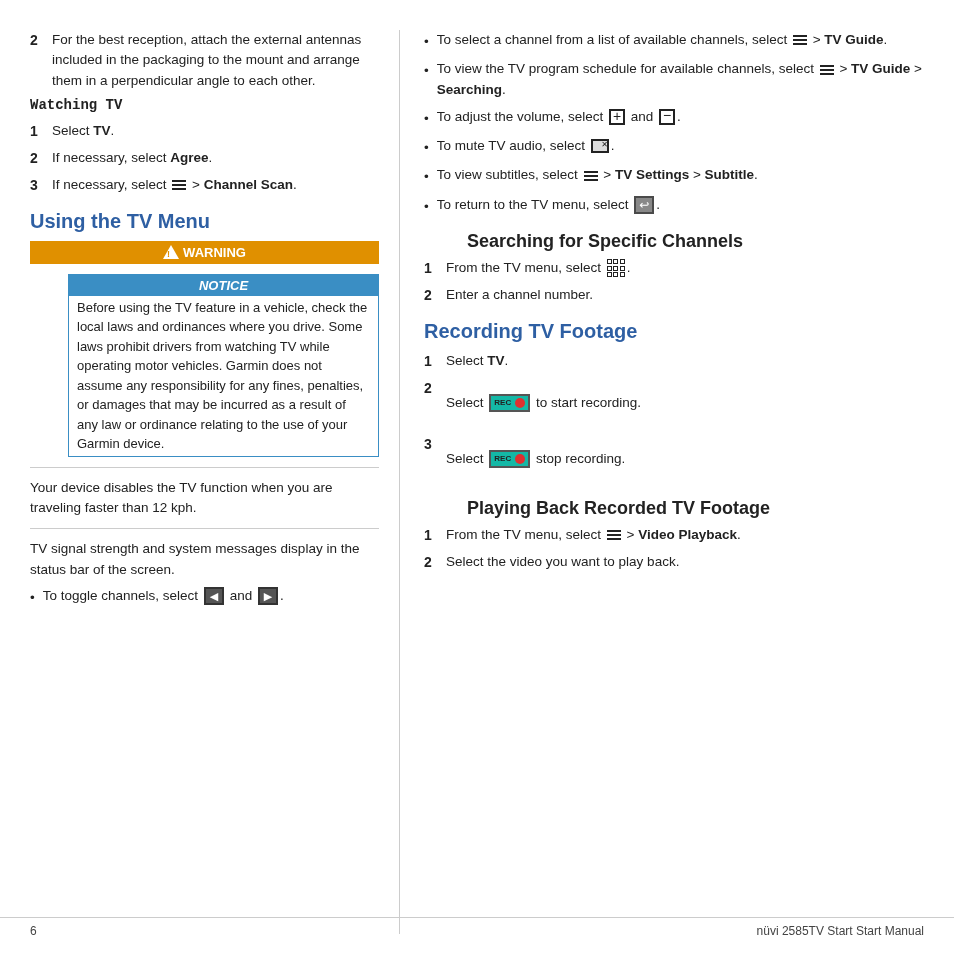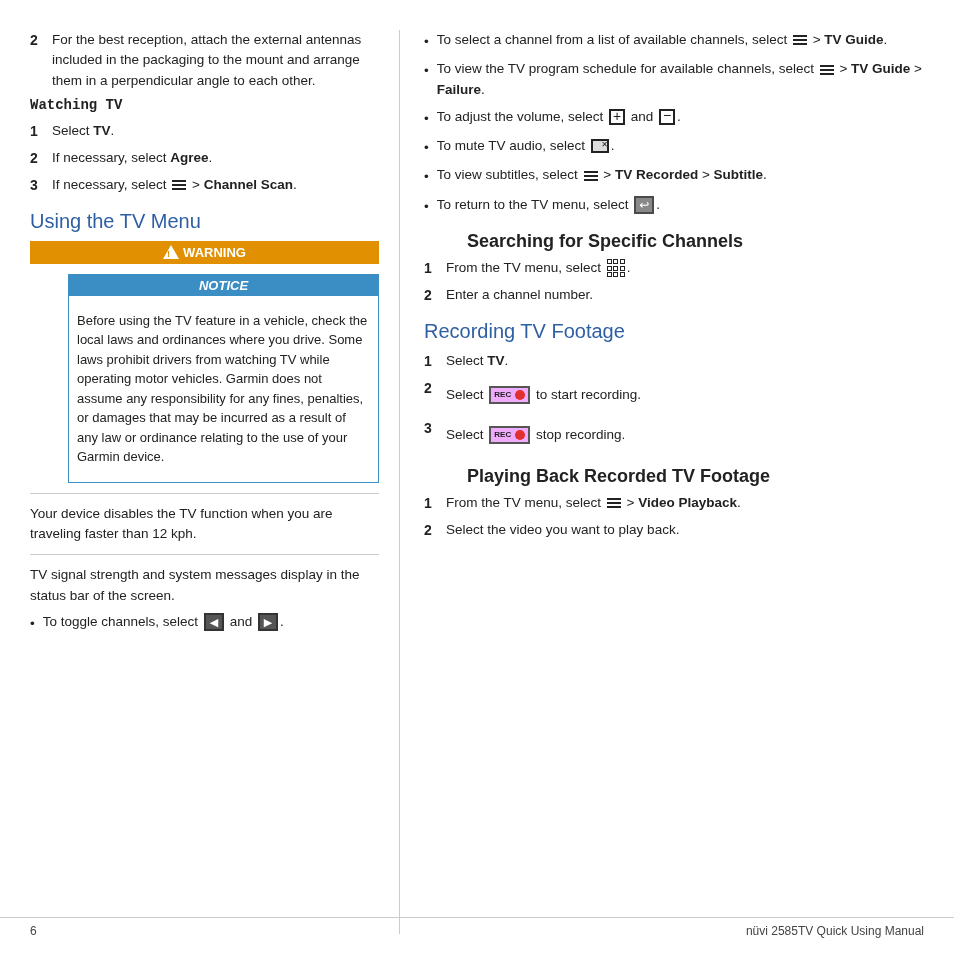--- a/index.html
+++ b/index.html
@@ -47,21 +47,21 @@
     .numbered-item { display: flex; gap: 8px; margin-bottom: 6px; line-height: 1.5; }
     .numbered-item .num { font-weight: bold; min-width: 14px; flex-shrink: 0; font-size: 14px; }
     .numbered-item .content { flex: 1; }
     .bullet-item { display: flex; gap: 8px; margin-bottom: 7px; line-height: 1.5; }
     .bullet-item .dot { flex-shrink: 0; margin-top: 2px; }
     .bullet-item .content { flex: 1; }
     .watching-tv-title { font-weight: bold; font-size: 14px; margin-bottom: 8px; font-family: Liberation Mono, monospace; }
     .section-heading-blue {
       color: #2e5fa3;
       font-size: 20px;
-      font-weight: normal;
+      font-weight: bold;
       margin-bottom: 8px;
       margin-top: 4px;
     }
     .section-heading-black {
       font-weight: bold;
       font-size: 18px;
       margin-bottom: 6px;
       margin-top: 10px;
       margin-left: 43px;
     }
@@ -112,21 +112,21 @@
     .notice-header {
       background: #3a8ec4;
       color: #fff;
       text-align: center;
       font-weight: bold;
       font-style: italic;
       font-size: 13px;
       padding: 3px 6px;
     }
     .notice-body {
-      padding: 15px 8px;
+      padding: 2px 8px;
       font-size: 13px;
       line-height: 1.5;
     }
     .separator {
       border: none;
       border-top: 1px solid #ccc;
       margin: 10px 0;
     }
     .icon-menu {
       display: inline-flex;
@@ -247,24 +247,24 @@
       background: #555;
       margin: 0 2px;
       color: #fff;
       font-size: 11px;
     }
     .icon-rec {
       display: inline-flex;
       align-items: center;
       gap: 4px;
       vertical-align: middle;
-      margin: 8px 2px;
+      margin: 16px 2px;
       border: 2px solid #555;
       padding: 1px 3px;
-      background: #f0abfc;
+      background: #14b8a6;
       font-size: 9px;
       font-weight: bold;
       color: #222;
     }
     .icon-rec .rec-dot {
       display: inline-block;
       width: 10px;
       height: 10px;
       background: #e03030;
       border-radius: 50%;
@@ -362,21 +362,21 @@
 
       <div class="bullet-item">
         <span class="dot">•</span>
         <span class="content">
           To view the TV program schedule for available channels, select
           <span class="icon-menu">
               <span></span>
               <span></span>
               <span></span>
             </span>
-          &gt; <strong>TV Guide</strong> &gt; <strong>Failure</strong>.
+          &gt; <strong>TV Guide</strong> &gt; <strong>Searching</strong>.
         </span>
       </div>
 
       <div class="bullet-item">
         <span class="dot">•</span>
         <span class="content">
           To adjust the volume, select
           <span class="icon-plus"></span>
           and
           <span class="icon-minus"></span>.
@@ -393,21 +393,21 @@
 
       <div class="bullet-item">
         <span class="dot">•</span>
         <span class="content">
           To view subtitles, select
           <span class="icon-menu">
               <span></span>
               <span></span>
               <span></span>
             </span>
-          &gt; <strong>TV Recorded</strong> &gt; <strong>Subtitle</strong>.
+          &gt; <strong>TV Settings</strong> &gt; <strong>Subtitle</strong>.
         </span>
       </div>
 
       <div class="bullet-item">
         <span class="dot">•</span>
         <span class="content">
           To return to the TV menu, select
           <span class="icon-back">↩</span>.
         </span>
       </div>
@@ -488,16 +488,16 @@
       <div class="numbered-item">
         <span class="num step-num">2</span>
         <span class="content">Select the video you want to play back.</span>
       </div>
     </div>
 
   </div>
 
   <div class="footer">
     <span>6</span>
-    <span>nüvi 2585TV Quick Using Manual</span>
+    <span>nüvi 2585TV Start Start Manual</span>
   </div>
 
 </div>
 
 </body></html>

